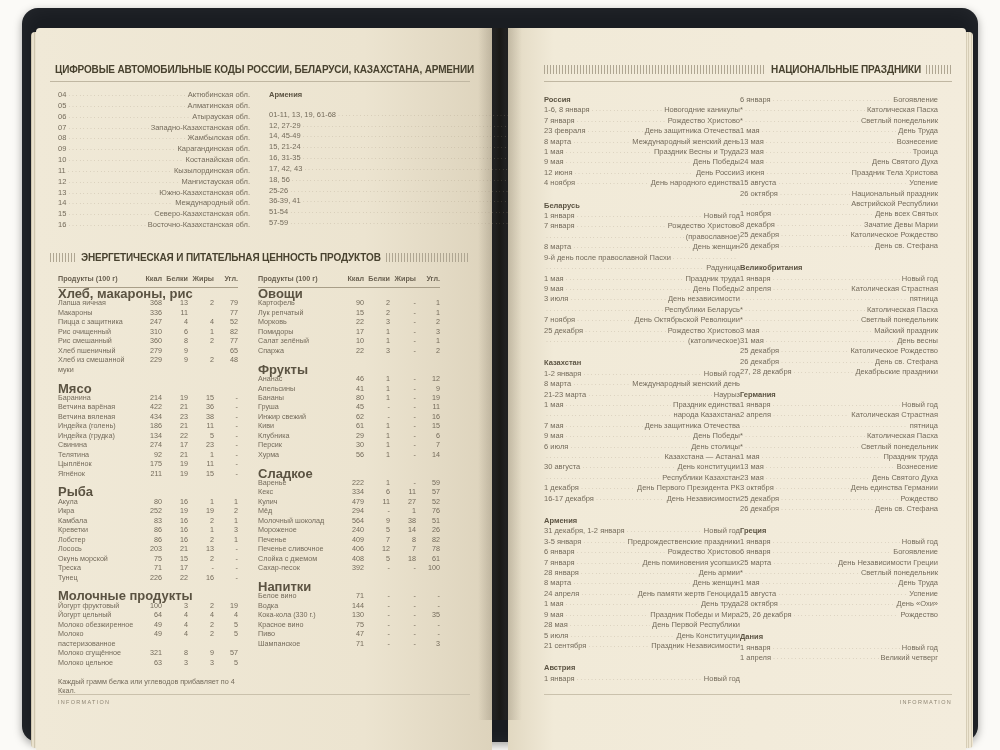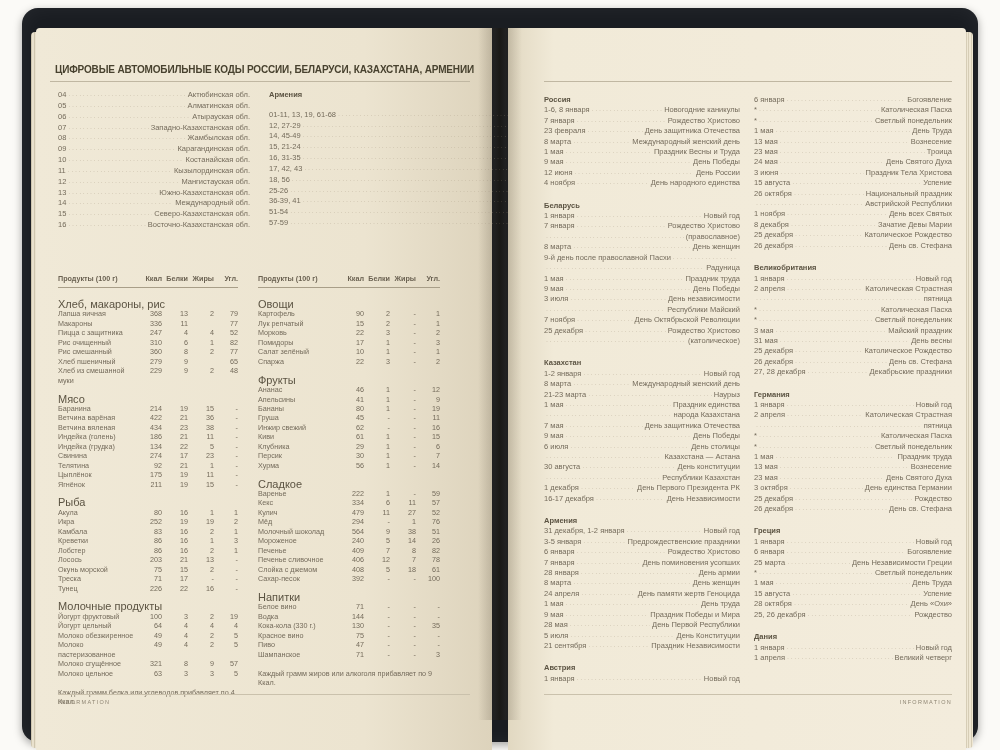--- a/index.html
+++ b/index.html
@@ -29,30 +29,30 @@
   .dots{flex:1;overflow:hidden;white-space:nowrap;color:#ab9f87;margin:0 2px;min-width:4px;}
   .dots::after{content:"························································································································";
                font-size:6px;letter-spacing:1.6px;}
   .codes .lrow{line-height:9.85px;}
   .codes-grid{position:absolute;display:grid;grid-template-columns:192px 1fr;column-gap:11px;}
   .col2head{font-weight:700;color:#5b5342;font-size:7.5px;line-height:9.85px;}
   .spacer-line{height:9.85px;}
 
   .nutri-grid{position:absolute;display:grid;grid-template-columns:180px 182px;column-gap:20px;}
   .ncolhead{display:grid;grid-template-columns:1fr 24px 26px 26px 24px;font-size:7.2px;font-weight:700;
-            color:#6b6252;padding-bottom:4px;border-bottom:1px solid #a89e88;margin-bottom:12px;}
+            color:#6b6252;padding-bottom:4px;border-bottom:1px solid #a89e88;margin-bottom:1px;}
   .ncolhead .num{text-align:right;}
   .nrow{display:grid;grid-template-columns:1fr 24px 26px 26px 24px;font-size:7.2px;line-height:9.45px;}
   .nrow .num{text-align:right;}
-  .nhead{font-weight:400;color:#5b5342;font-size:11px;line-height:9.45px;}
+  .nhead{font-weight:700;color:#5b5342;font-size:13px;line-height:9.45px;}
   .ngap{height:9.45px;}
   .note{font-size:7.2px;line-height:9.45px;margin-top:9.45px;}
 
   .hol .lrow{line-height:10.4px;}
-  .hol-grid{position:absolute;display:grid;grid-template-columns:196px 198px;column-gap:14px;align-items:start;}
+  .hol-grid{position:absolute;display:grid;grid-template-columns:196px 198px;align-items:start;}
   .country{font-weight:700;color:#5b5342;font-size:7.5px;line-height:10.4px;}
   .hgap{height:12px;}
 
   .foot{position:absolute;font-size:5.5px;letter-spacing:1.3px;color:#8e8573;}
 </style>
 </head>
 <body>
 
 <div class="photo">
   <div class="cover"></div>
@@ -189,20 +189,25 @@
             </div>
             <div class="lrow">
               <span class="ll">57-59</span>
               <span class="dots"></span>
               <span class="lr">Тавушская обл.</span>
             </div>
           </div>
       </div>
     </div>
 
+    <div class="tbar" style="left:14px;right:22px;top:222px;">
+      <div class="hatch hatch-sm"></div>
+      <div class="t-title">ЭНЕРГЕТИЧЕСКАЯ И ПИТАТЕЛЬНАЯ ЦЕННОСТЬ ПРОДУКТОВ</div>
+      <div class="hatch hatch-fill"></div>
+    </div>
 
     <div class="nutri-grid" style="left:22px;width:382px;top:246px;">
       <div>
         <div class="ncolhead" id="nhead-left">
             <span class="pname">Продукты (100 г)</span>
             <span class="num">Ккал</span>
             <span class="num">Белки</span>
             <span class="num">Жиры</span>
             <span class="num">Угл.</span>
           </div>
@@ -661,29 +666,33 @@
               <span class="num">-</span>
             </div>
             <div class="nrow">
               <span class="pname">Шампанское</span>
               <span class="num">71</span>
               <span class="num">-</span>
               <span class="num">-</span>
               <span class="num">3</span>
             </div>
           </div>
-        <div class="note">Каждый грамм жиров или алкоголя прибавляет по 9 Ккал.</div>
       </div>
     </div>
 
     <div class="rule" style="left:22px;right:22px;top:666px;background:#cac1ac;"></div>
     <div class="foot" style="left:22px;top:671px;">INFORMATION</div>
   </div>
 
   <div class="page page-right">
+    <div class="tbar" style="left:36px;right:14px;top:34px;">
+      <div class="hatch hatch-fill"></div>
+      <div class="t-title">НАЦИОНАЛЬНЫЕ ПРАЗДНИКИ</div>
+      <div class="hatch hatch-sm"></div>
+    </div>
     <div class="rule" style="left:36px;right:14px;top:53px;"></div>
 
     <div class="hol hol-grid" style="left:36px;width:408px;top:67px;">
       <div id="hol-col1">
           <div class="country">Россия</div>
           <div class="lrow">
             <span class="ll">1-6, 8 января</span>
             <span class="dots"></span>
             <span class="lr">Новогодние каникулы</span>
           </div>
@@ -765,21 +774,21 @@
             <span class="lr">День Победы</span>
           </div>
           <div class="lrow">
             <span class="ll">3 июля</span>
             <span class="dots"></span>
             <span class="lr">День независимости</span>
           </div>
           <div class="lrow">
             <span class="ll"></span>
             <span class="dots"></span>
-            <span class="lr">Республики Майский</span>
+            <span class="lr">Республики Беларусь</span>
           </div>
           <div class="lrow">
             <span class="ll">7 ноября</span>
             <span class="dots"></span>
             <span class="lr">День Октябрьской Революции</span>
           </div>
           <div class="lrow">
             <span class="ll">25 декабря</span>
             <span class="dots"></span>
             <span class="lr">Рождество Христово</span>

